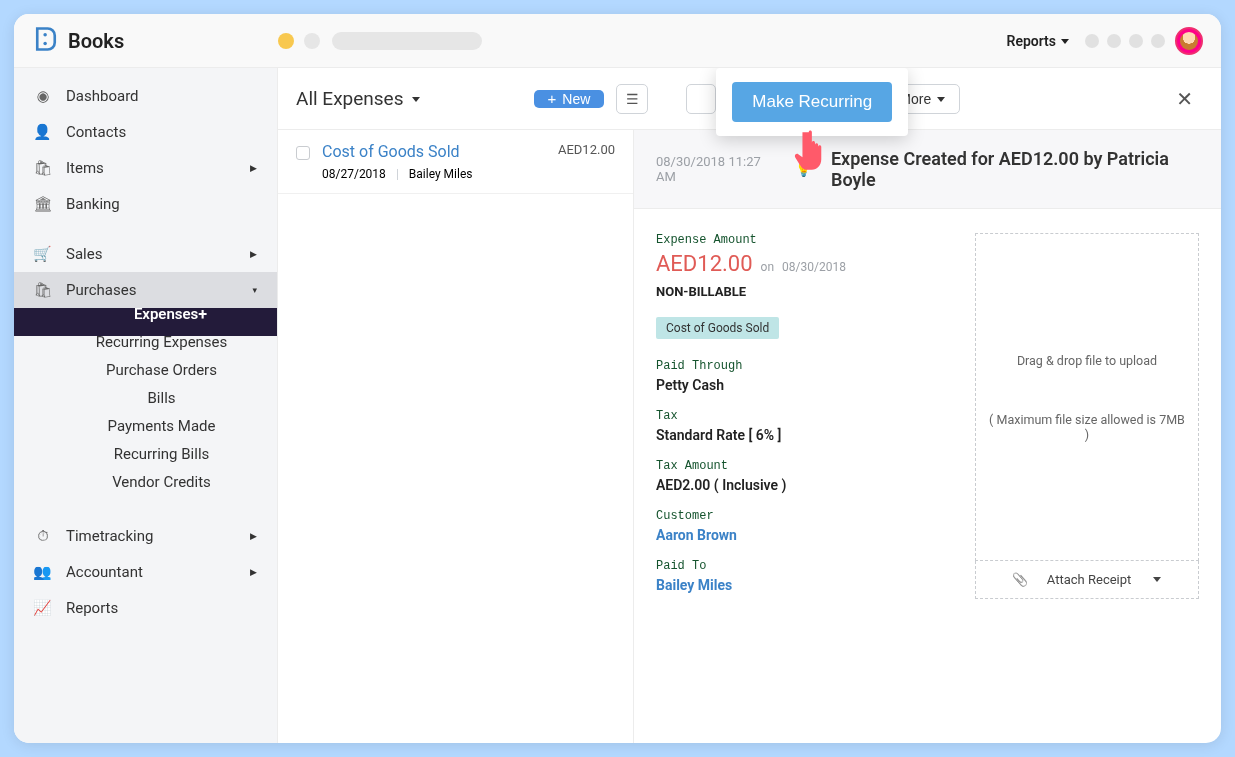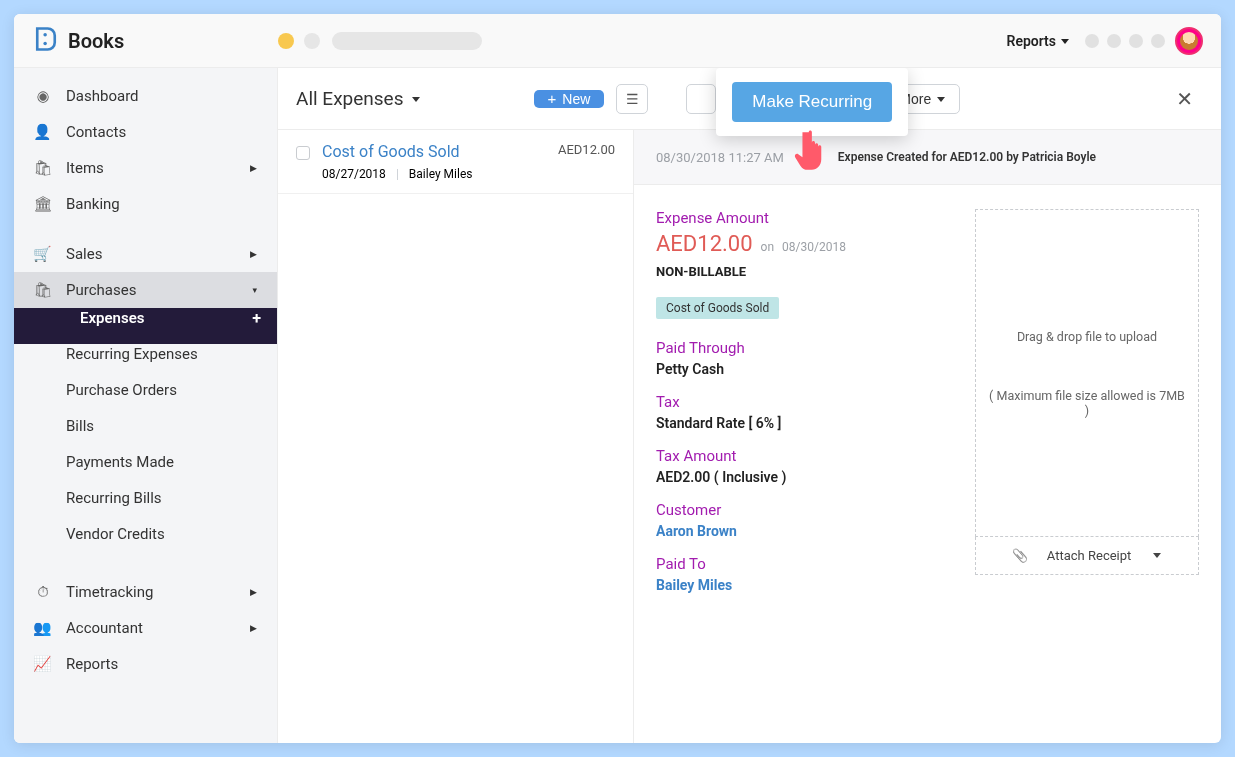--- a/index.html
+++ b/index.html
@@ -6,21 +6,21 @@
   body {
     font-family: -apple-system, BlinkMacSystemFont, "Segoe UI", Roboto, Helvetica, Arial, sans-serif;
     background: #b3d8ff;
     width: 1235px;
     height: 757px;
     overflow: hidden;
     padding: 14px;
   }
   .window {
     background: #fff;
-    border-radius: 6px;
+    border-radius: 15px;
     width: 100%;
     height: 100%;
     box-shadow: 0 2px 14px rgba(0,0,0,0.1);
     display: flex;
     flex-direction: column;
     overflow: hidden;
   }
   
   .topbar {
     height: 54px;
@@ -48,21 +48,21 @@
   
   .body-row { flex: 1; display: flex; overflow: hidden; }
   
   .sidebar { width: 264px; background: #f4f5f7; border-right: 1px solid #ececec; padding-top: 10px; font-size: 15px; color: #333; }
   .nav-item { display: flex; align-items: center; height: 36px; padding: 0 20px; cursor: pointer; gap: 14px; }
   .nav-icon { width: 18px; display: inline-flex; justify-content: center; color: #666; }
   .nav-label { flex: 1; }
   .nav-caret { font-size: 9px; color: #333; }
   .nav-item.purchases { background: #dcdde1; }
   .submenu { background: #f4f5f7; }
-  .sub-item { display: flex; align-items: center; height: 36px; padding: 0 20px 16px 52px; cursor: pointer; font-size: 15px; color: #333; justify-content: space-between;}
+  .sub-item { display: flex; align-items: center; height: 28px; padding: 0 20px 16px 52px; cursor: pointer; font-size: 15px; color: #333; justify-content: center;}
   .sub-item.active { background: #231b3a; color: #fff; font-weight: 600; padding-left: 20px; padding-right: 16px; }
   .sub-item.active .sub-pre-icon { width: 32px; }
   .sub-item .plus { color: #fff; font-size: 16px; }
   .nav-gap { height: 14px; }
 
   
   .content { flex: 1; display: flex; flex-direction: column; overflow: hidden; }
   .list-header {
     height: 62px; border-bottom: 1px solid #ececec; display: flex; align-items: center;
     padding: 0 18px; gap: 12px; position: relative; z-index: 1;
@@ -107,27 +107,27 @@
   .list-col { width: 356px; border-right: 1px solid #ececec; }
   .list-row { padding: 12px 18px; border-bottom: 1px solid #f0f0f0; display:flex; gap:12px; cursor:pointer;}
   .chk { width: 14px; height: 14px; border: 1px solid #c9ccd0; border-radius: 3px; margin-top: 4px; flex-shrink:0;}
   .lr-main { flex:1; }
   .lr-title { font-size: 16px; color: #3b82c7; }
   .lr-meta { font-size: 12px; color: #000000; margin-top: 6px; }
   .lr-meta .sep { display:inline-block; width:1px; height:11px; background:#d0d4d9; margin: 0 8px; vertical-align:middle;}
   .lr-amt { font-size: 13px; color: #555; }
 
   .detail-col { flex:1; display:flex; flex-direction:column; overflow:auto;}
-  .detail-log { background: #f7f7f9; padding: 18px 22px 18px 22px; border-bottom: 1px solid #ececec; font-size: 13px; color: #9ca0a6; display:flex; align-items:center; gap:18px;}
+  .detail-log { background: #f7f7f9; padding: 18px 22px 18px 22px; border-bottom: 1px solid #ececec; font-size: 13px; color: #9ca0a6; display:flex; align-items:center; gap:18px;justify-content:flex-end;}
   .log-lamp { width:18px; height:18px; display:inline-flex; align-items:center; justify-content:center; }
   .log-lamp::before { content:"💡"; font-size:14px; filter: saturate(1.5);}
-  .log-text { color: #333; font-weight: 600; font-size: 12px; }
+  .log-text { color: #333; font-weight: 600; font-size: 18px; }
   .detail-body { flex:1; padding: 24px 22px; display:flex; gap: 30px;}
   .detail-left { flex:1; }
-  .muted-label { font-size: 15px; color: #a21caf; margin-bottom: 4px; }
+  .muted-label { font-size: 12px; color: #14532d; margin-bottom: 4px; font-family: Liberation Mono, monospace; }
   .amt-row { display:flex; align-items: baseline; gap: 8px; margin-bottom: 8px;}
   .big-amt { font-size: 22px; color: #e05b56; font-weight: 400; }
   .on { font-size: 12px; color: #9ca0a6; }
   .on-date { font-size: 12px; color: #9ca0a6; }
   .nonbill { font-size: 13px; font-weight: 700; color: #222; margin-bottom: 18px;}
   .chip { display:inline-block; background: #bfe5e6; color: #333; font-size: 12px; padding: 4px 10px; border-radius: 2px; margin-bottom: 20px;}
   .field { margin-bottom: 16px; }
   .field-val { font-size: 14px; font-weight: 600; color: #222; }
   .link-val { font-size: 14px; color: #3b82c7; cursor:pointer;font-weight:bold;}
   .detail-right { width: 224px; }

